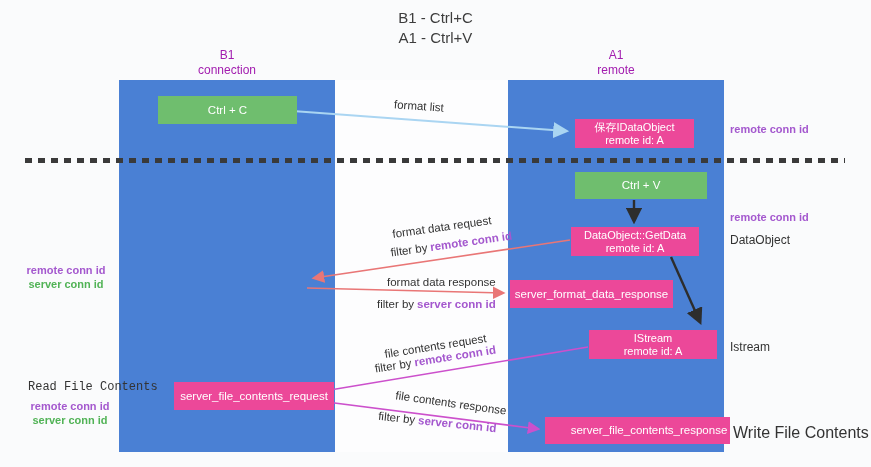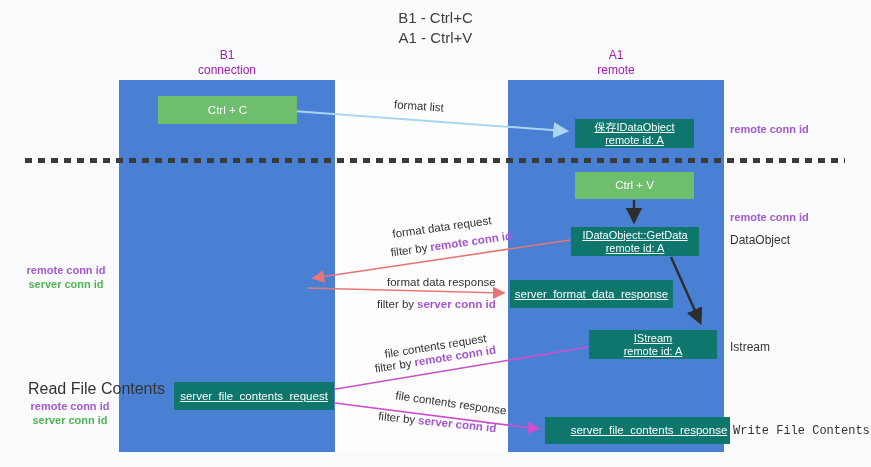--- a/index.html
+++ b/index.html
@@ -8,21 +8,21 @@
   .abs{position:absolute;}
   .title{left:0;right:0;top:8px;text-align:center;font-size:15px;color:#3d3d3d;line-height:20px;}
   .col-header{top:48px;width:216px;text-align:center;font-size:12px;color:#a21caf;line-height:15px;}
   .lane{top:80px;width:216px;height:372px;background:#4a80d4;}
   .midstrip{left:335px;top:80px;width:173px;height:372px;background:#fdfdfe;}
   .dash{left:25px;top:158px;width:820px;height:5px;
         background:repeating-linear-gradient(90deg,#3a3a3a 0 7px,transparent 7px 13px);}
   .box{display:flex;align-items:center;justify-content:center;text-align:center;
        color:#fff;font-size:11.5px;line-height:13px;}
   .box.green{background:#6fbe6e;}
-  .box.orange{background:#0f766e;text-decoration:underline;}
+  .box.orange{background:#ec4899;}
   .lbl{font-size:11.5px;color:#333;white-space:nowrap;}
   .purple{color:#a458ce;font-weight:bold;}
   .greent{color:#51b356;font-weight:bold;}
   .sideblock{text-align:center;font-size:11px;line-height:14px;white-space:nowrap;}
   .arrows{left:0;top:0;width:871px;height:467px;pointer-events:none;}
   .flt .gap{margin-right:3px;}
   svg line{fill:none;}
 </style>
 </head>
 <body>
@@ -77,27 +77,27 @@
     <span>Ctrl + C</span>
   </div>
 
   <div class="abs box orange" style="left:575px;top:119px;width:119px;height:29px;font-size:11px;">
     <span>
       <span style="display:block;">保存IDataObject</span>
       <span style="display:block;">remote id: A</span>
     </span>
   </div>
 
-  <div class="abs box green" style="left:575px;top:172px;width:119px;height:27px;">
+  <div class="abs box green" style="left:575px;top:172px;width:132px;height:27px;">
     <span>Ctrl + V</span>
   </div>
 
   <div class="abs box orange" style="left:571px;top:227px;width:128px;height:29px;font-size:11px;">
     <span>
-      <span style="display:block;">IDataObject::GetData</span>
+      <span style="display:block;">DataObject::GetData</span>
       <span style="display:block;">remote id: A</span>
     </span>
   </div>
 
 
   <div class="abs box orange" style="left:510px;top:280px;width:163px;height:28px;">
     <span>server_format_data_response</span>
   </div>
 
   <div class="abs box orange" style="left:589px;top:330px;width:128px;height:29px;font-size:11px;">
@@ -134,27 +134,27 @@
 
   <div class="abs lbl" style="left:395px;top:397px;transform:rotate(8deg);">file contents response</div>
   <div class="abs lbl flt" style="left:378px;top:416px;transform:rotate(6deg);">
     <span class="gap">filter by</span><span class="purple">server conn id</span>
   </div>
 
   <div class="abs lbl purple" style="left:730px;top:123px;font-size:11px;">remote conn id</div>
   <div class="abs lbl purple" style="left:730px;top:211px;font-size:11px;">remote conn id</div>
   <div class="abs lbl" style="left:730px;top:233px;font-size:12px;">DataObject</div>
   <div class="abs lbl" style="left:730px;top:340px;font-size:12px;">Istream</div>
-  <div class="abs lbl" style="left:733px;top:424px;font-size:12px;font-family:Liberation Mono, monospace;">Write File Contents</div>
+  <div class="abs lbl" style="left:733px;top:424px;font-size:16px;">Write File Contents</div>
 
   <div class="abs sideblock" style="left:20px;top:263px;width:92px;">
     <div class="purple">remote conn id</div>
     <div class="greent">server conn id</div>
   </div>
 
-  <div class="abs lbl" style="left:28px;top:380px;font-size:16px;">Read File Contents</div>
+  <div class="abs lbl" style="left:28px;top:380px;font-size:12px;font-family:Liberation Mono, monospace;">Read File Contents</div>
 
   <div class="abs sideblock" style="left:24px;top:399px;width:92px;">
     <div class="purple">remote conn id</div>
     <div class="greent">server conn id</div>
   </div>
 
 </div>
 
 </body></html>

